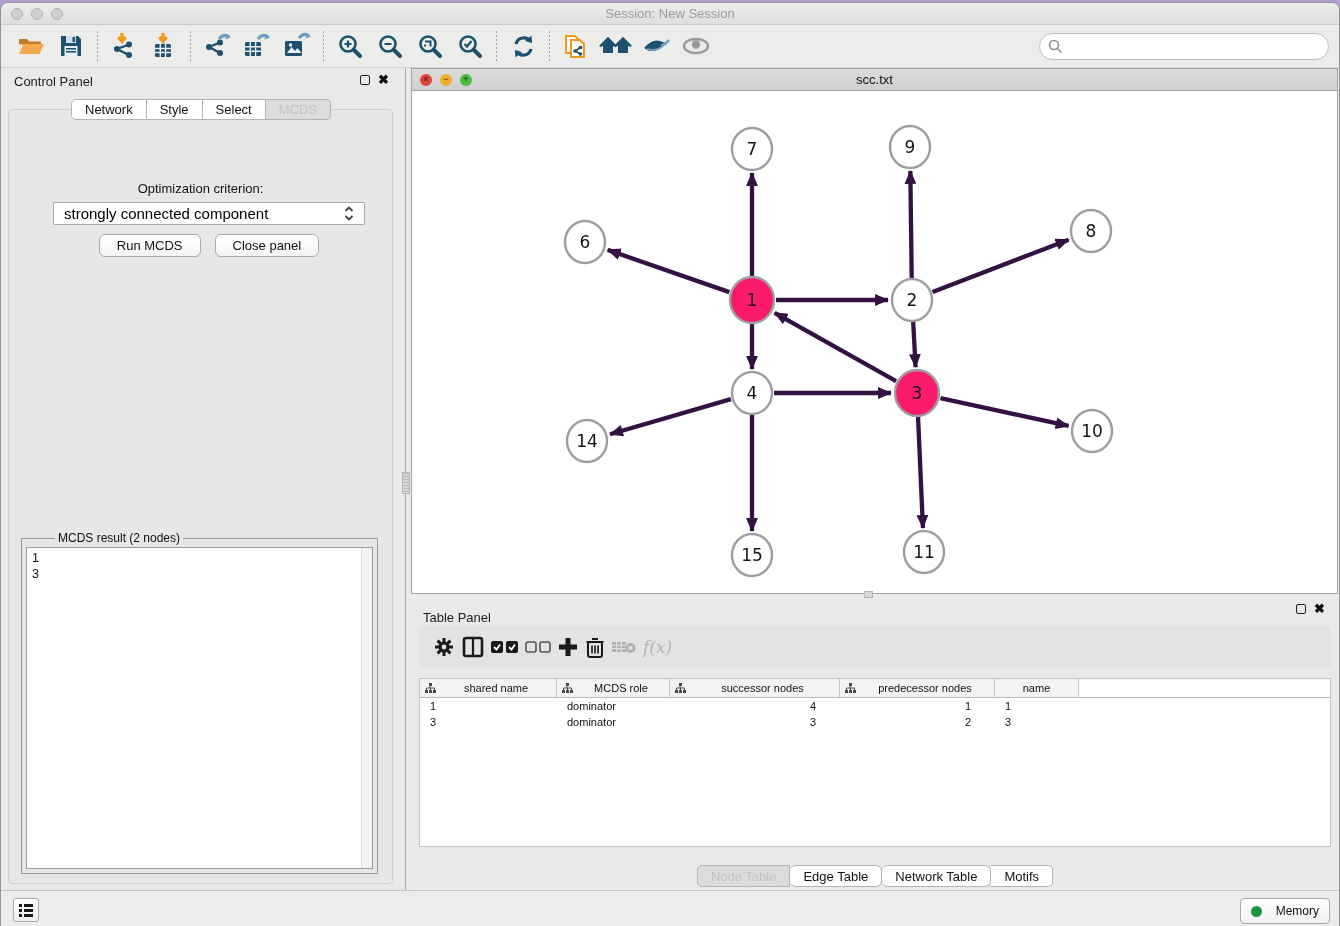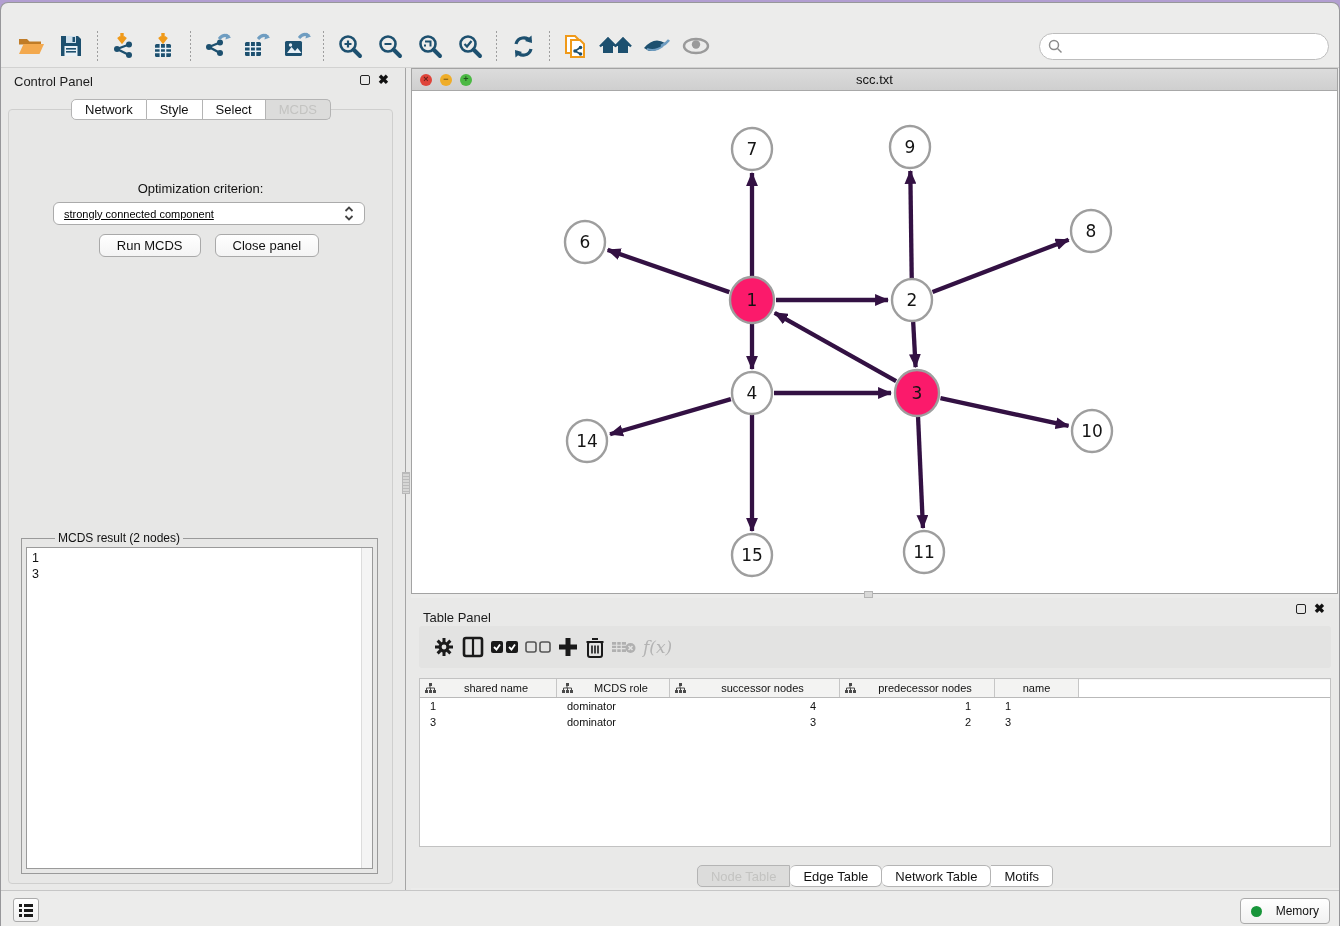--- a/index.html
+++ b/index.html
@@ -48,22 +48,22 @@
   .seg .seg-btn { background:#fff; border:1px solid #b4b4b4; border-left:none;
     font-size:13px; color:#111; padding:0 13px; height:21px; cursor:pointer;
     font-family:"Liberation Sans",sans-serif; }
   .seg .seg-btn:first-child { border-left:1px solid #b4b4b4; border-radius:5px 0 0 5px; }
   .seg .seg-btn:last-child { border-radius:0 5px 5px 0; }
   .seg .seg-btn.active { background:#dcdcdb; color:#c3c3c1; }
   #cp-tabs { top:31px; left:50%; transform:translateX(-50%); }
 
   .opt-label { position:absolute; top:71px; width:100%; text-align:center; font-size:13px; color:#111; }
   .opt-select { position:absolute; left:44px; top:92px; width:312px; height:23px;
-    background:#fff; border:1px solid #ababab; border-radius:6px; display:flex;
-    align-items:center; padding:0 8px 0 10px; font-size:11px; cursor:pointer;text-decoration:underline; }
+    background:#fff; border:1px solid #ababab; border-radius:1px; display:flex;
+    align-items:center; padding:0 8px 0 10px; font-size:15px; cursor:pointer; }
   .opt-select .chevrons { margin-left:auto; }
   .btn-row { position:absolute; top:124px; left:0; width:400px; display:flex; justify-content:center; gap:14px; }
   .push-btn { height:23px; background:linear-gradient(#ffffff,#f4f4f4); border:1px solid #a9a9a9;
     border-radius:6px; font-size:13px; color:#111; padding:0 17px; cursor:pointer;
     font-family:"Liberation Sans",sans-serif; }
 
   .result-fieldset { position:absolute; left:12px; right:14px; top:428px; bottom:9px;
     border:1px solid #9a9a9a; }
   .result-legend { position:absolute; top:-8px; left:5px; background:#e7e7e6;
     padding:0 3px; font-size:12px; color:#111;margin-left:28px; }
@@ -125,20 +125,28 @@
   .memory-btn { position:absolute; right:9px; top:7px; height:26px;
     background:linear-gradient(#fff,#f1f1f1); border:1px solid #ababab; border-radius:4px;
     display:flex; align-items:center; gap:14px; padding:0 10px; font-size:12px; color:#111; cursor:pointer; }
   .mem-dot { width:11px; height:11px; border-radius:50%; background:#18953a; }
 </style>
 </head>
 <body>
 
 <div class="window">
 
+  <div class="titlebar">
+    <div class="traffic">
+      <span class="light"></span>
+      <span class="light"></span>
+      <span class="light"></span>
+    </div>
+    <div class="title">Session: New Session</div>
+  </div>
 
   <div class="toolbar">
     <button class="tb-btn" title="Open Session">
       <svg width="30" height="26" viewBox="0 0 30 26">
         <path d="M3 21 V6 h8 l2.5 2.5 H25 v3 H3" fill="#c07c27"></path>
         <path d="M3 21 L7.5 11 H28 L23.5 21 Z" fill="#f3a94e"></path>
       </svg>
     </button>
     <button class="tb-btn" title="Save Session">
       <svg width="26" height="26" viewBox="0 0 26 26">

